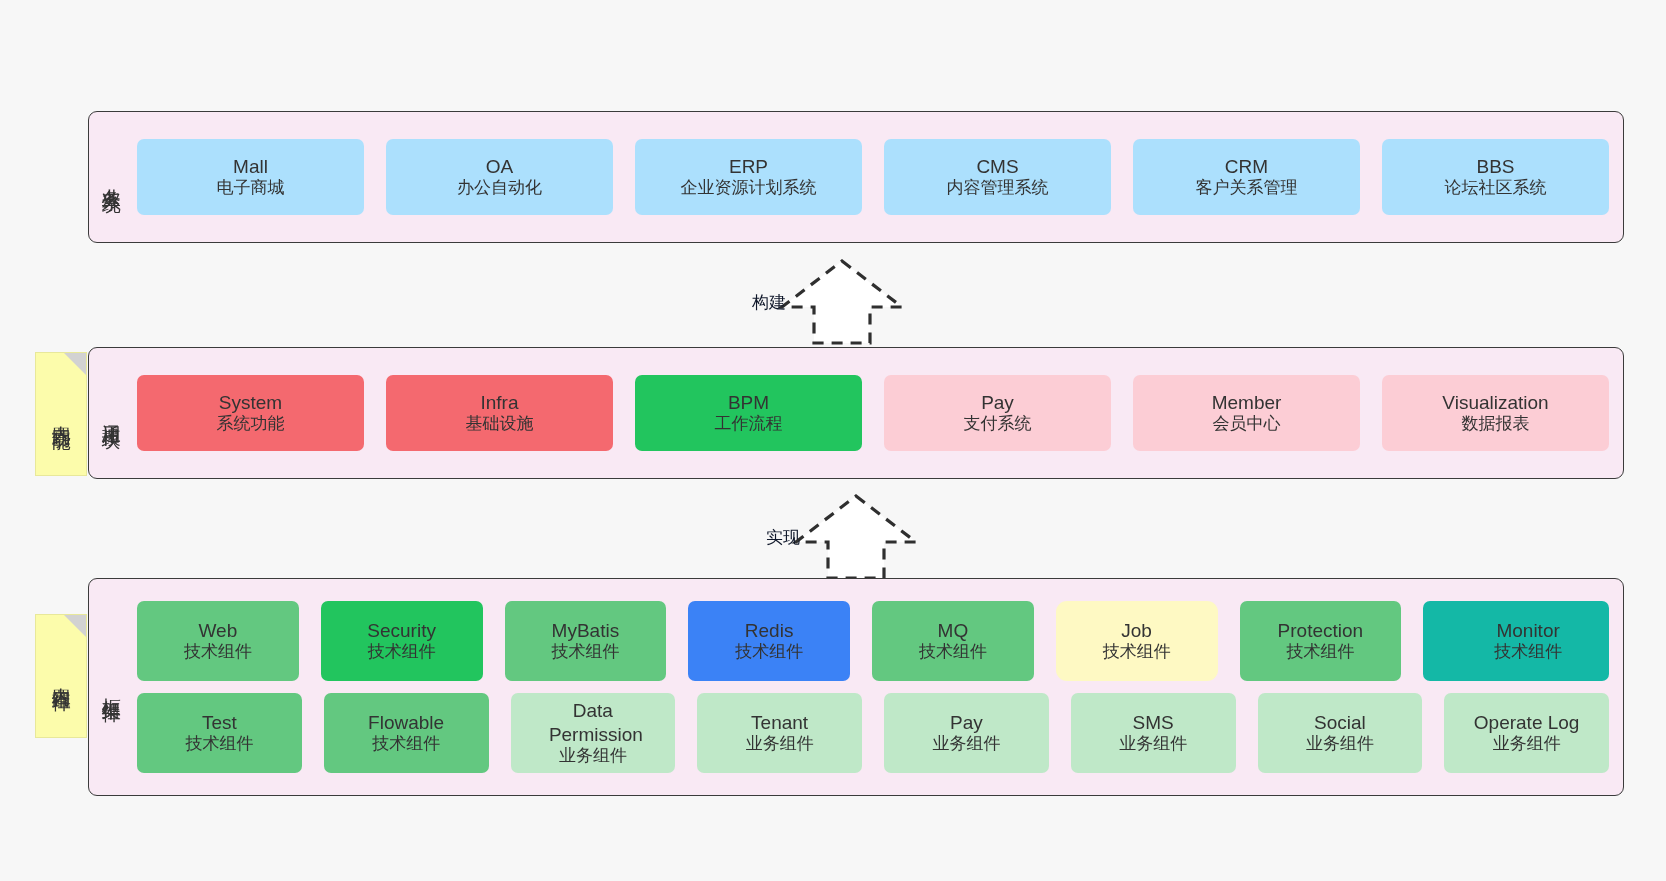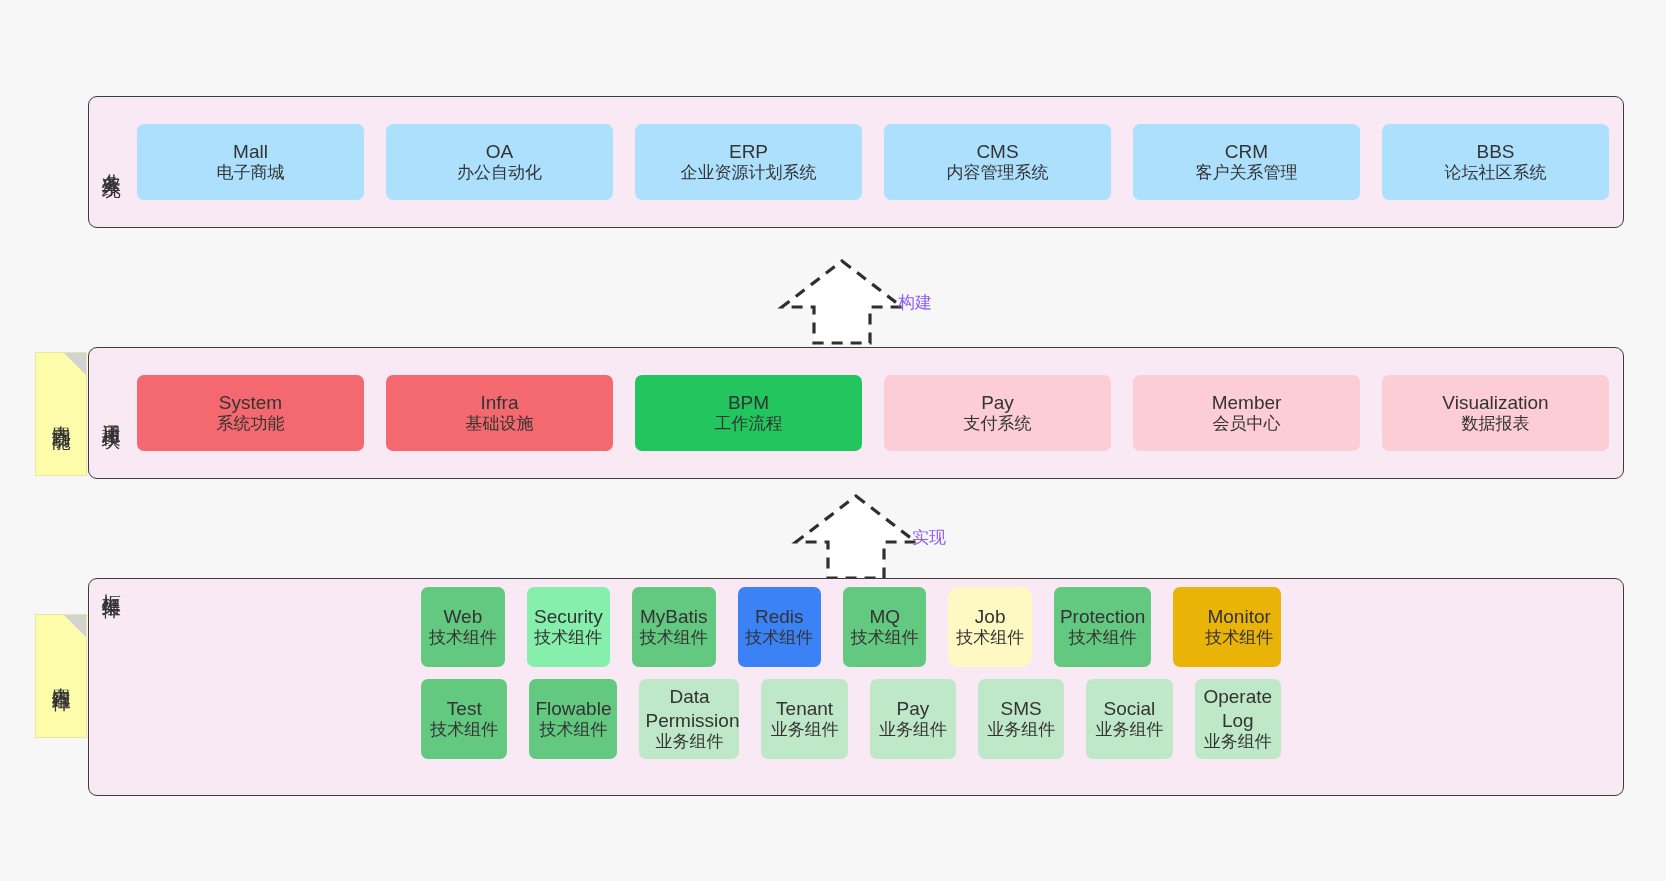--- a/index.html
+++ b/index.html
@@ -61,27 +61,27 @@
     justify-content:center;
     text-align:center;
     color:#333333;
     line-height:1.22;
     padding:4px 6px;
   }
   .cell .t1{font-size:19px;}
   .cell .t2{font-size:17px;}
 
   
-  #layer-business{left:88px;top:96px;width:1536px;height:132px;}
+  #layer-business{left:88px;top:111px;width:1536px;height:132px;}
   #layer-business .cell{height:76px;background:#ace0fd;}
 
   #layer-modules{left:88px;top:347px;width:1536px;height:132px;}
   #layer-modules .cell{height:76px;}
 
-  #layer-framework{left:88px;top:578px;width:1536px;height:218px;flex-direction:column;}
+  #layer-framework{left:88px;top:578px;width:1536px;height:218px;}
   #layer-framework .cell{height:80px;}
 
   
   .sticky{
     position:absolute;
     width:52px;
     box-sizing:border-box;
     background:#fcfcab;
     border:1px solid #e8e89a;
     display:flex;
@@ -106,23 +106,23 @@
   }
   #sticky-modules{left:35px;top:352px;height:124px;}
   #sticky-framework{left:35px;top:614px;height:124px;}
 
   
   .arrow{position:absolute;}
   .arrow svg{display:block;}
   .arrow .alabel{
     position:absolute;
     left:0;right:0;
-    text-align:right;
+    text-align:left;
     font-size:17px;
-    color:#8b5cf6;
+    color:#0f172a;
     user-select:none;
   }
   #arrow-build{left:745:px;}
 </style>
 </head>
 <body>
 
 <div id="stage">
 
   <div class="layer" id="layer-business">
@@ -215,21 +215,21 @@
 
   <div class="layer" id="layer-framework">
     <div class="layer-label">框架组件</div>
     <div class="layer-body">
 
       <div class="row">
         <div class="cell" style="background:#63c880;">
           <span class="t1">Web</span>
           <span class="t2">技术组件</span>
         </div>
-        <div class="cell" style="background:#86efac;">
+        <div class="cell" style="background:#22c55e;">
           <span class="t1">Security</span>
           <span class="t2">技术组件</span>
         </div>
         <div class="cell" style="background:#63c880;">
           <span class="t1">MyBatis</span>
           <span class="t2">技术组件</span>
         </div>
         <div class="cell" style="background:#3b82f6;">
           <span class="t1">Redis</span>
           <span class="t2">技术组件</span>
@@ -239,21 +239,21 @@
           <span class="t2">技术组件</span>
         </div>
         <div class="cell" style="background:#fef9c3;border-radius:11px;">
           <span class="t1">Job</span>
           <span class="t2">技术组件</span>
         </div>
         <div class="cell" style="background:#63c880;">
           <span class="t1">Protection</span>
           <span class="t2">技术组件</span>
         </div>
-        <div class="cell" style="background:#eab308;padding-left:30px;">
+        <div class="cell" style="background:#14b8a6;padding-left:30px;">
           <span class="t1">Monitor</span>
           <span class="t2">技术组件</span>
         </div>
       </div>
 
       <div class="row">
         <div class="cell" style="background:#63c880;">
           <span class="t1">Test</span>
           <span class="t2">技术组件</span>
         </div>

